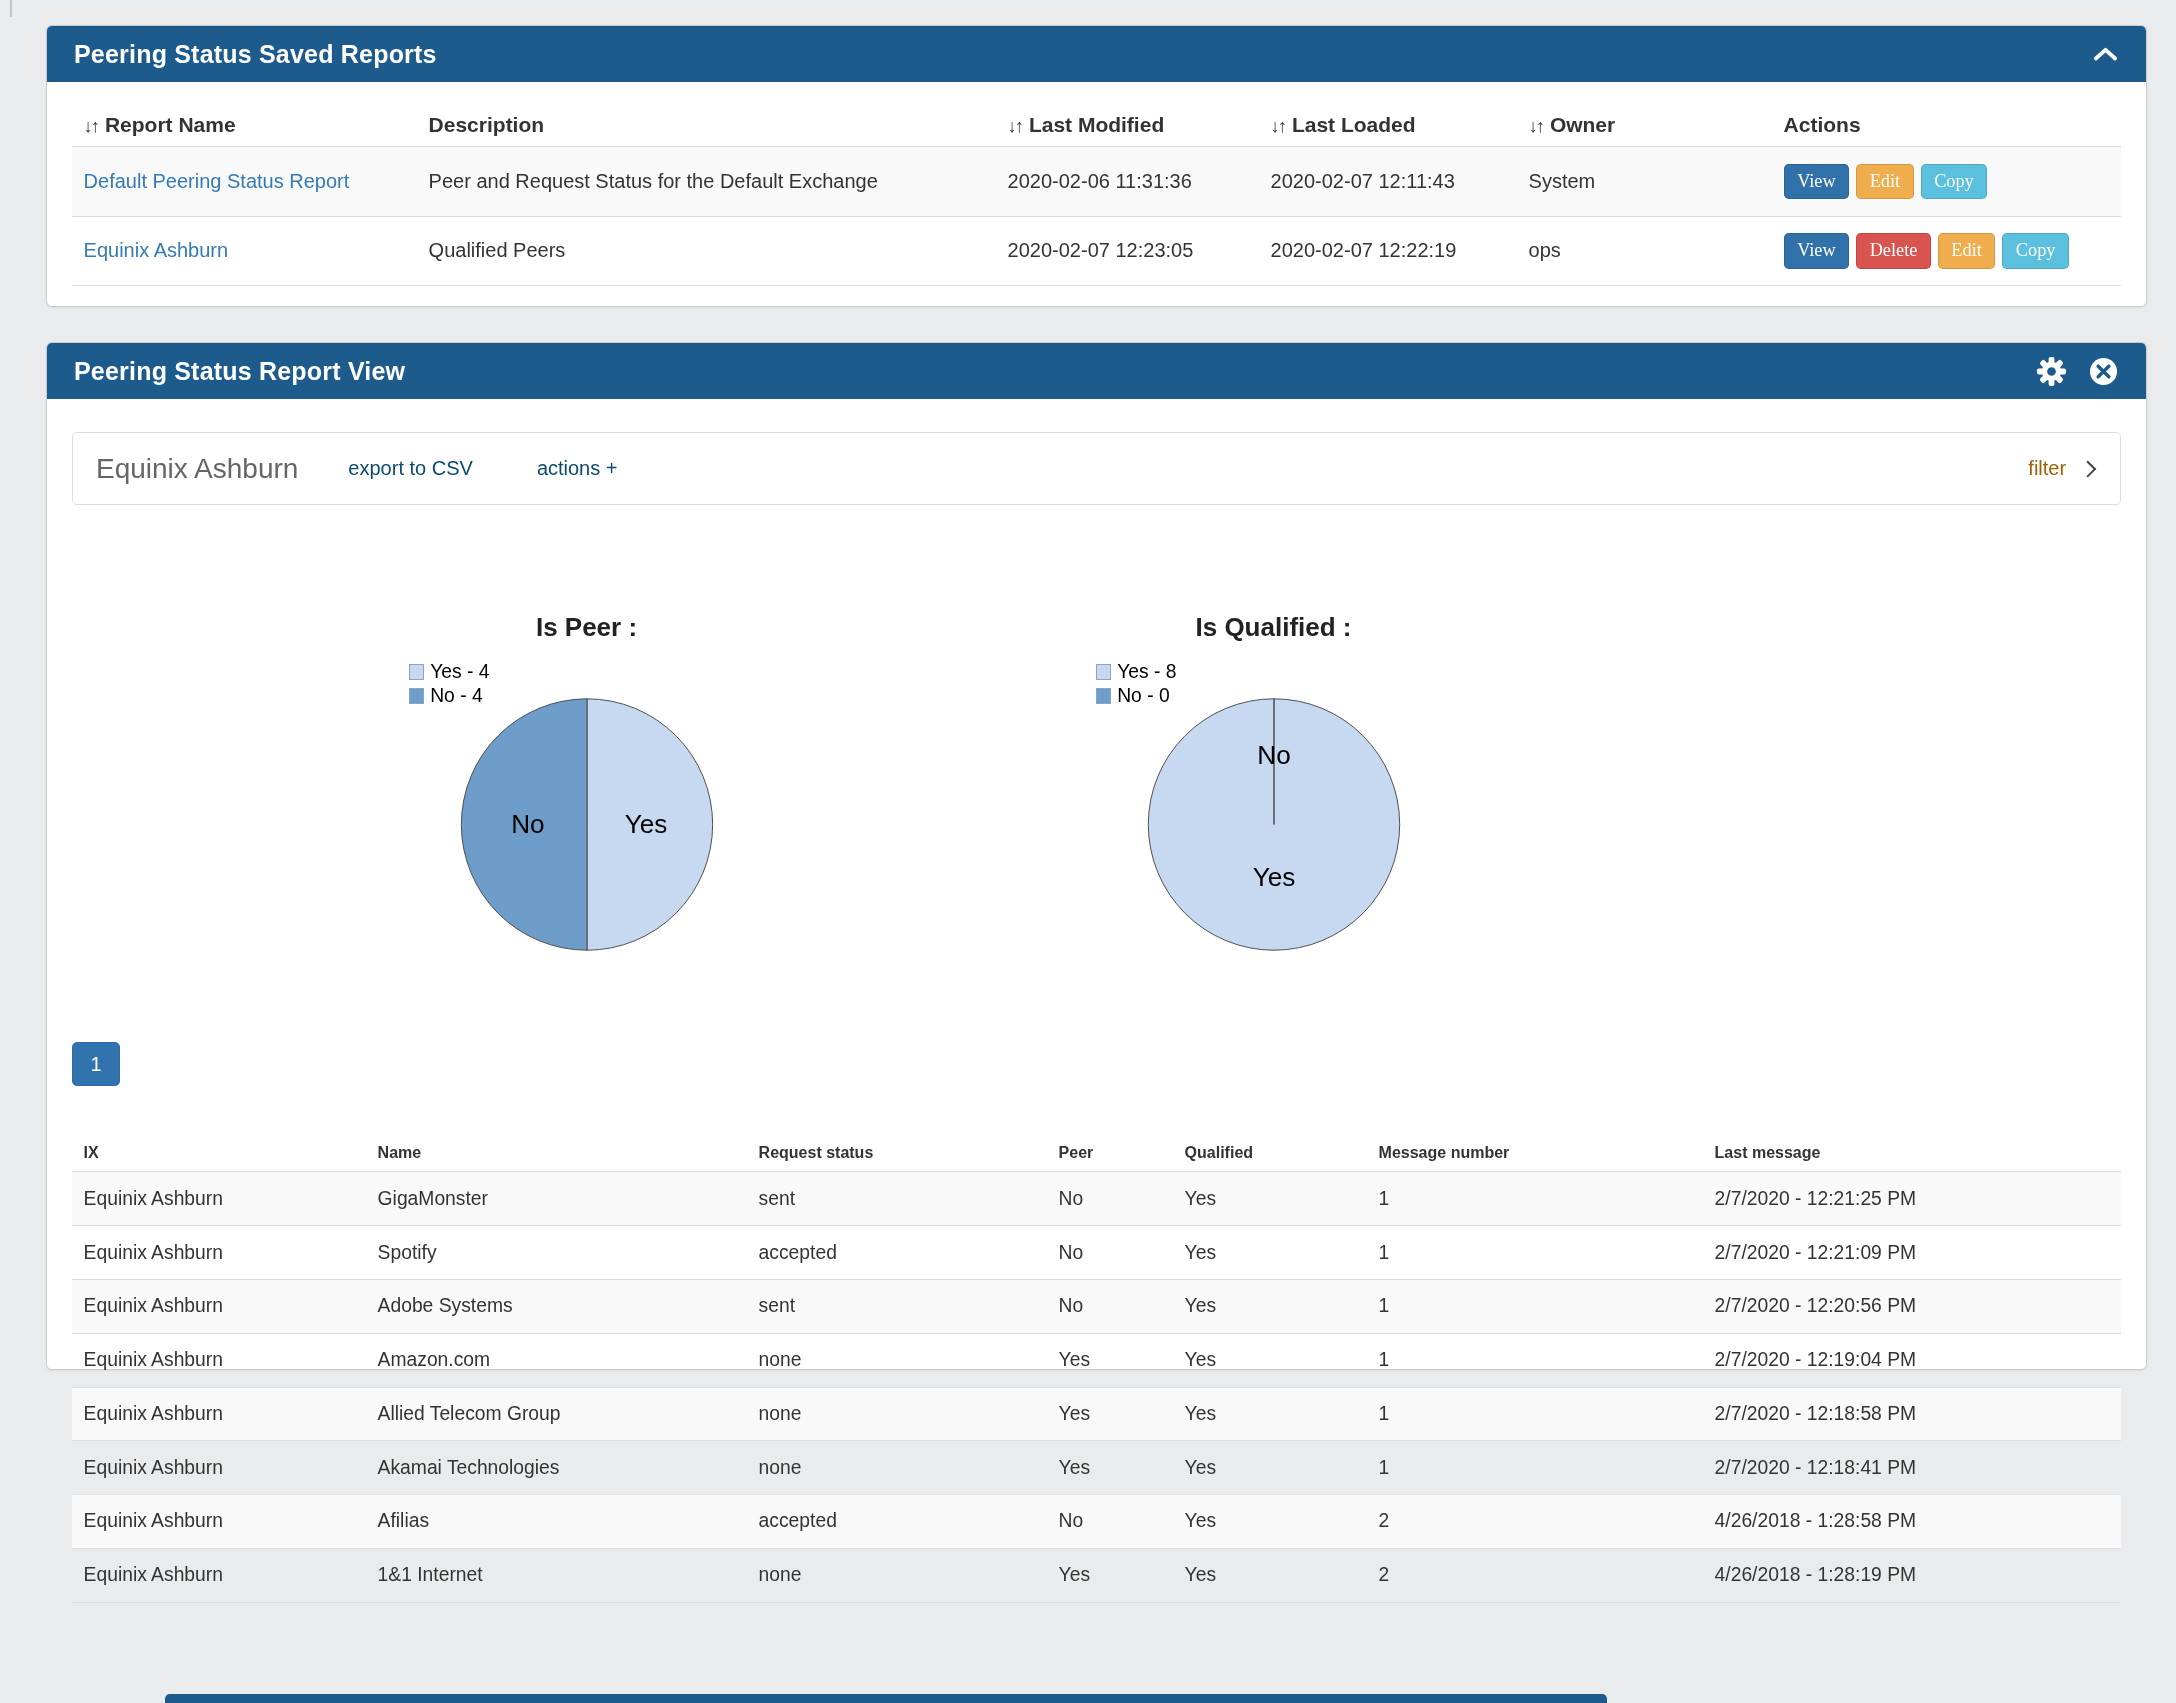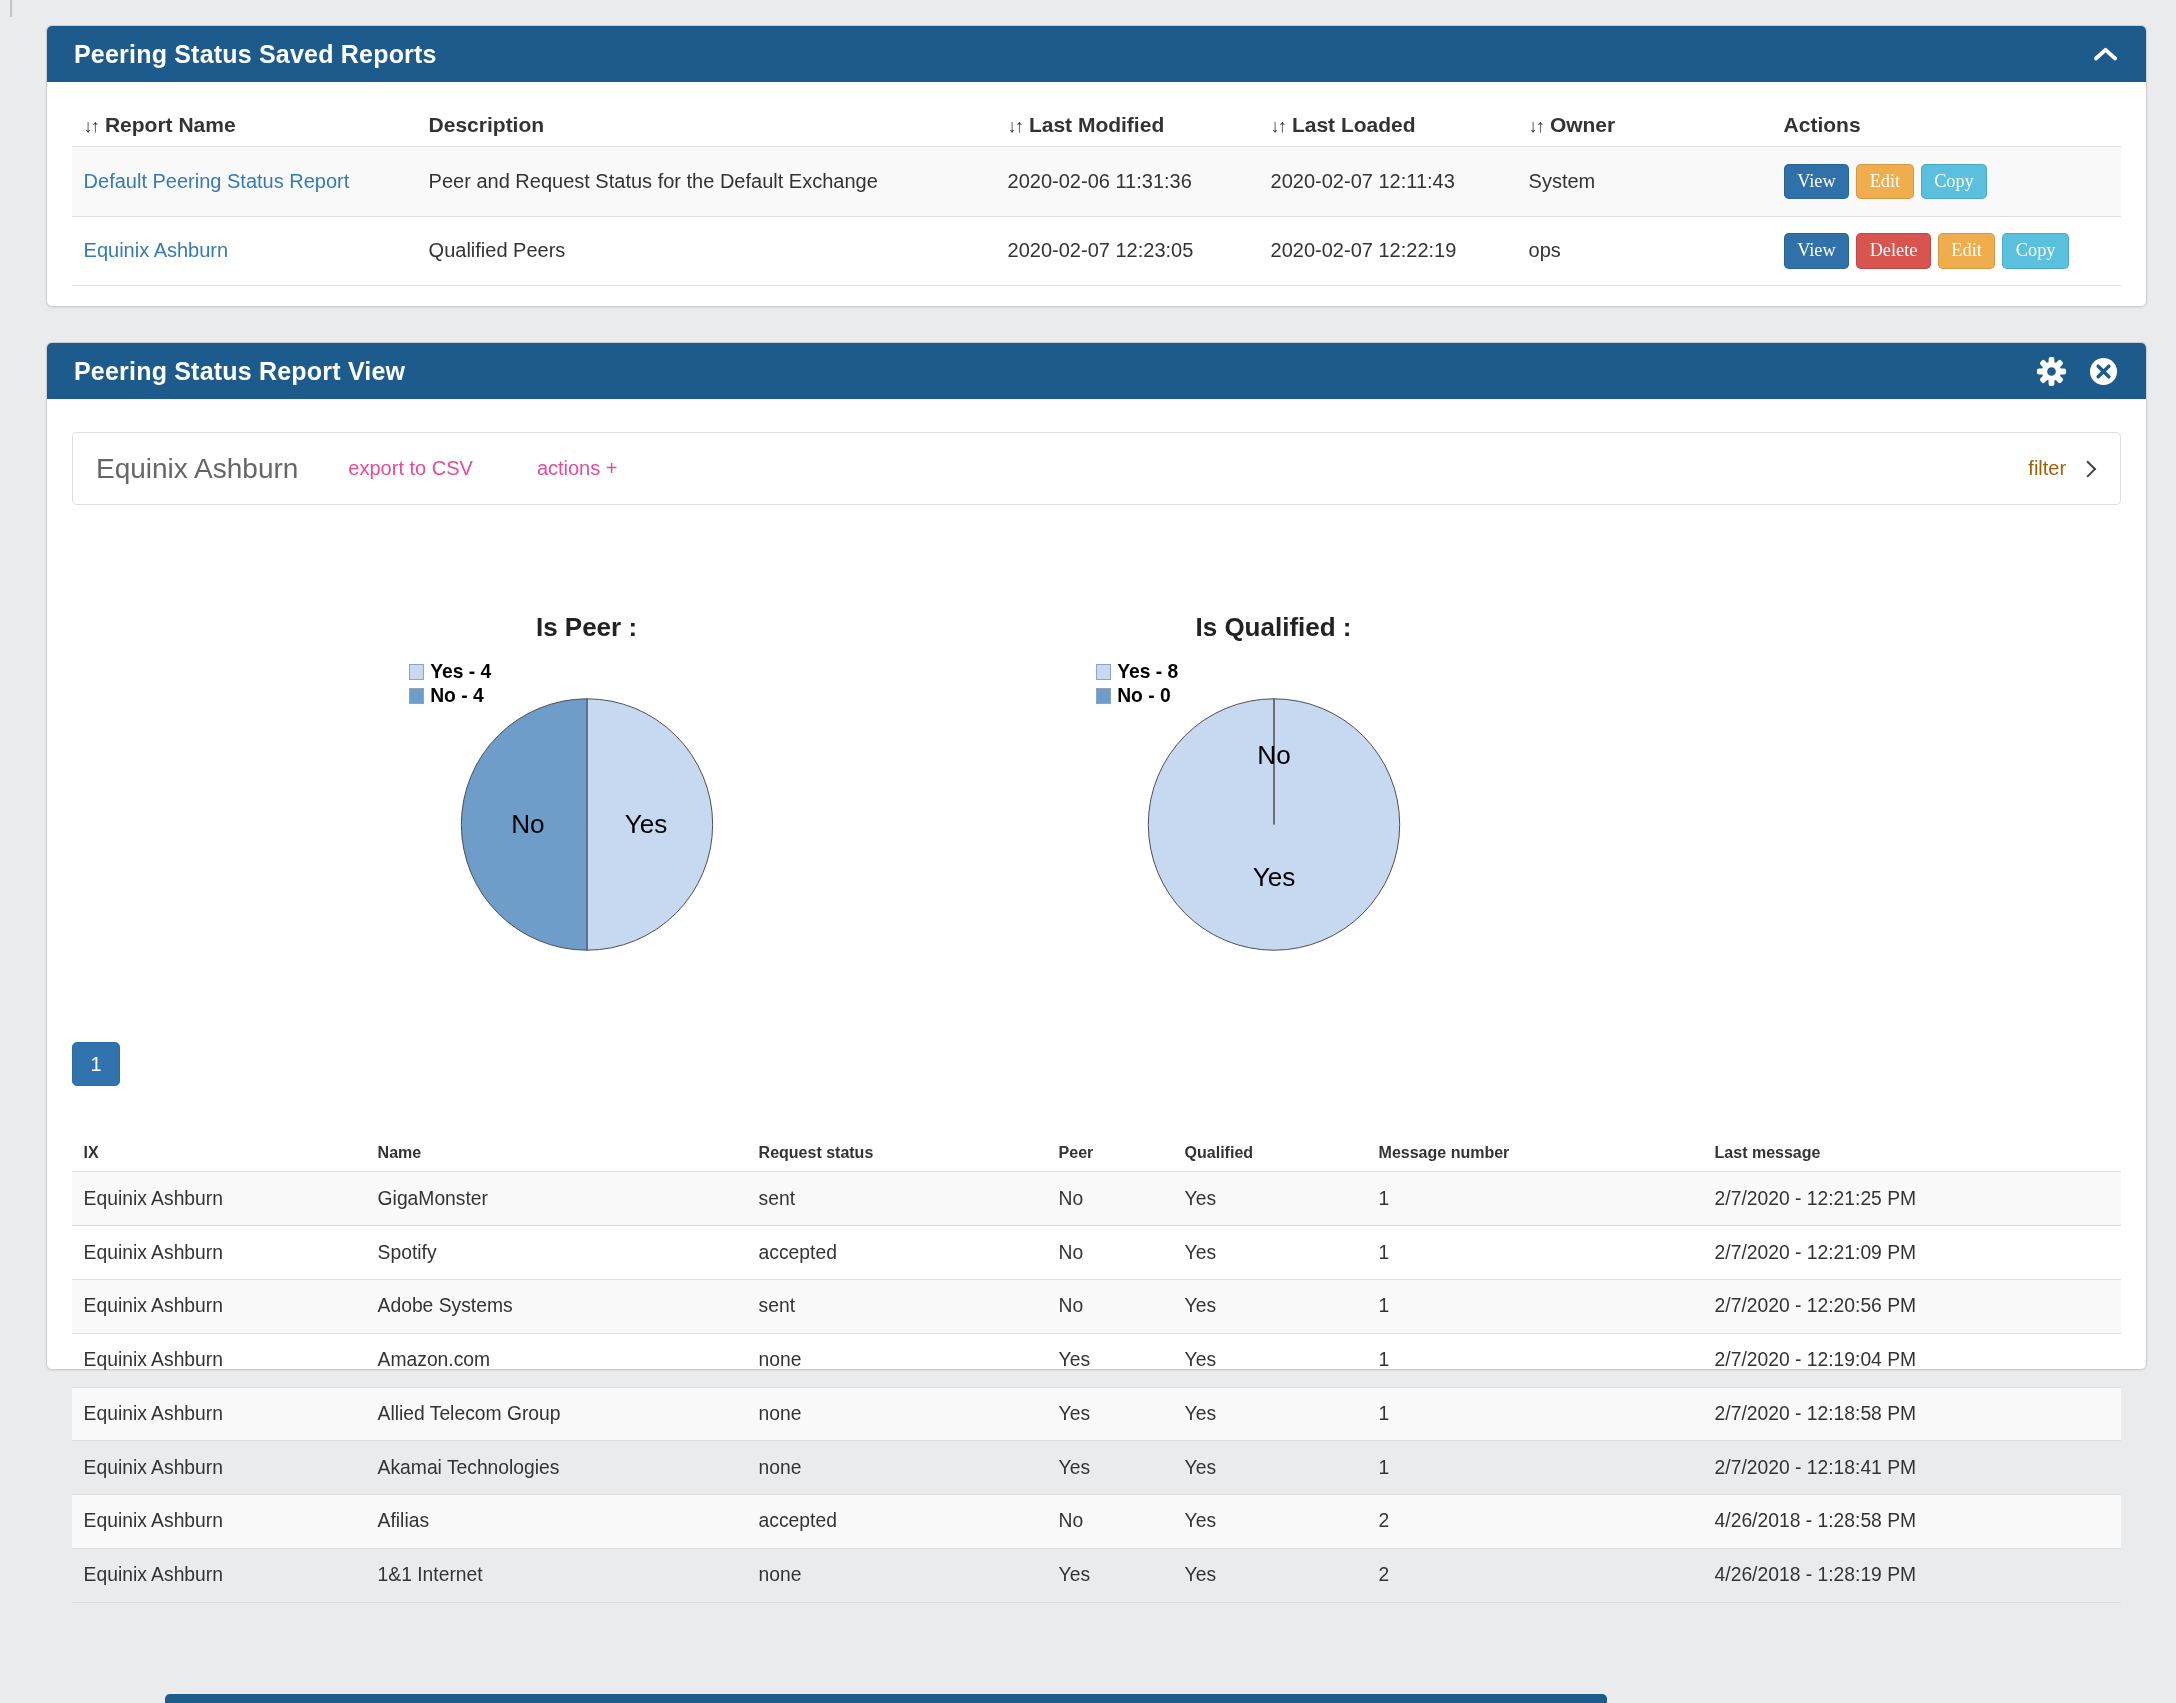--- a/index.html
+++ b/index.html
@@ -53,32 +53,32 @@
     padding:5.8px 12.6px;margin-right:6.8px;font-family:Liberation Serif, serif;cursor:pointer;line-height:1.2;}
   .btn-view{background:var(--btn-view-bg);}
   .btn-edit{background:var(--btn-edit-bg);}
   .btn-copy{background:var(--btn-copy-bg);}
   .btn-delete{background:var(--btn-delete-bg);}
 
   
   .report-toolbar{margin:33px 25px 0;height:73px;border:1px solid #ddd;border-radius:4.8px;
     display:flex;align-items:center;padding:0 23px;font-size:20px;background:#fff;}
   .report-name{font-size:28px;color:#666;margin-right:50px;}
-  .toolbar-link{color:#ec4899;margin-right:64px;cursor:pointer;text-decoration:none;}
+  .toolbar-link{color:#0c4a6e;margin-right:64px;cursor:pointer;text-decoration:none;}
   .filter-wrap{margin-left:auto;display:flex;align-items:center;cursor:pointer;
     color:#a16207;text-decoration:none;text-align:right;}
   .chev-right{width:11.6px;height:11.6px;border-top:2.9px solid #444;border-right:2.9px solid #444;
     transform:rotate(45deg);margin-left:15.4px;margin-right:3.9px;}
 
   
   .charts-row{display:flex;margin-left:196px;margin-top:107px;}
   .chart-block{position:relative;width:687px;height:359px;}
   .chart-title{text-align:center;font-size:26px;font-weight:bold;color:#222;}
   .legend{position:absolute;left:166px;top:48px;}
-  .legend-row{display:flex;align-items:center;height:24px;font-size:19.3px;color:#000;font-weight:bold;}
+  .legend-row{display:flex;align-items:center;height:24px;font-size:19.3px;color:#000;}
   .legend-swatch{width:15.4px;height:15.4px;margin-right:5.8px;display:inline-block;
     border:1px solid #8aa6c4;}
   .pie-svg{position:absolute;left:50%;top:81px;transform:translateX(-50%);}
   .pie-svg text{font-family:"Liberation Sans","DejaVu Sans",sans-serif;font-size:27px;fill:#000;}
 
   
   .pagination{margin:71px 0 0 25px;}
   .page-btn{min-width:48px;height:44px;background:var(--pagination-active-bg);color:#fff;
     border:1px solid #2e6da4;border-radius:4.8px;font-size:20px;cursor:pointer;font-family:inherit;}
 

